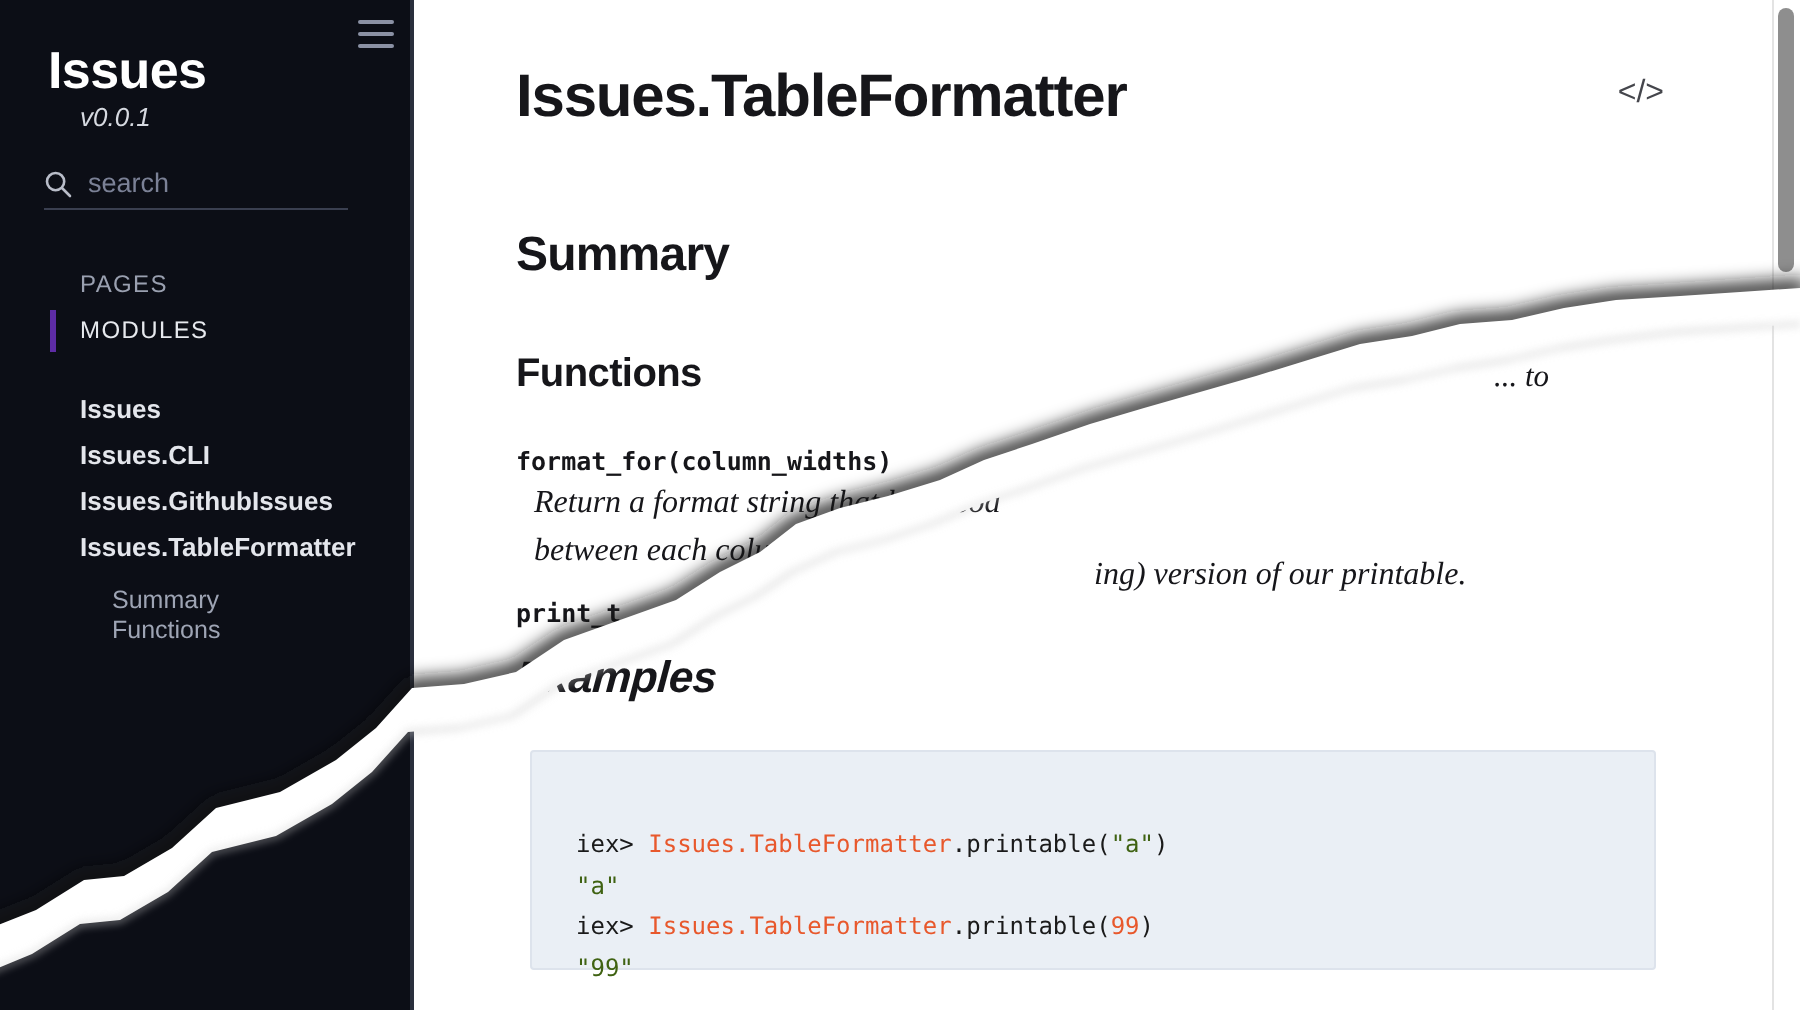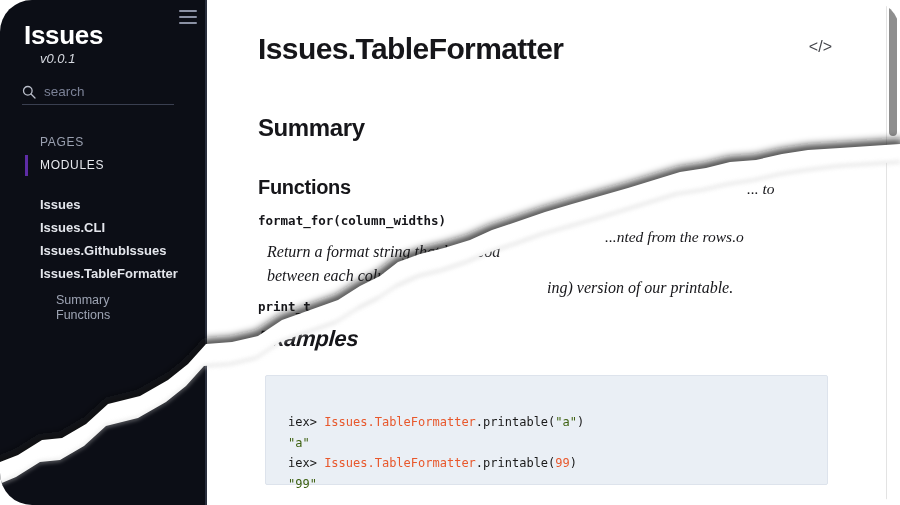--- a/index.html
+++ b/index.html
@@ -6,21 +6,20 @@
   html, body {
     width: 900px; height: 505px;
     overflow: hidden;
     background: #ffffff;
     font-family: "Liberation Sans", sans-serif;
   }
   #app {
     position: relative;
     width: 900px; height: 505px;
     overflow: hidden;
-    border-radius: 32px;
   }
 
   
   #sidebar {
     position: absolute;
     left: 0; top: 0;
     width: 207px; height: 505px;
     background: #0c0e16;
     overflow: hidden;
   }
@@ -168,21 +167,21 @@
   }
   .fnsig {
     position: absolute;
     left: 51px;
     font-family: "DejaVu Sans Mono", monospace;
     font-size: 12.5px;
     font-weight: bold;
     color: #16161a;
     white-space: nowrap;
   }
-  #fn-1 { top: 213px; }
+  #fn-1 { top: 223px; }
   #fn-2 { top: 299px; }
   .fndesc {
     position: absolute;
     left: 60px;
     font-family: "Liberation Serif", serif;
     font-style: italic;
     font-size: 16px;
     color: #16161a;
     white-space: nowrap;
   }
@@ -327,21 +326,20 @@
     <h3 id="h-functions">Functions</h3>
 
     <div class="fnsig" id="fn-1">format_for(column_widths)</div>
     <div class="fndesc" id="desc-1a">Return a format string that hard cod</div>
     <div class="fndesc" id="desc-1b">between each colum</div>
     <div class="fndesc" id="desc-1c">ing) version of our printable.</div>
 
     <div class="fnsig" id="fn-2">print_t</div>
 
     <div id="frag-a">... to</div>
-    <div id="frag-c">...nted from the rows.o</div>
 
     <h3 id="h-examples">Examples</h3>
 
     <div id="codeblock">
       <pre><span>iex&gt; </span><span class="tok-mod">Issues.TableFormatter</span><span>.printable(</span><span class="tok-str">"a"</span><span>)</span>
 <span class="tok-str">"a"</span>
 <span>iex&gt; </span><span class="tok-mod">Issues.TableFormatter</span><span>.printable(</span><span class="tok-num">99</span><span>)</span>
 <span class="tok-str">"99"</span></pre>
     </div>
   </main>

